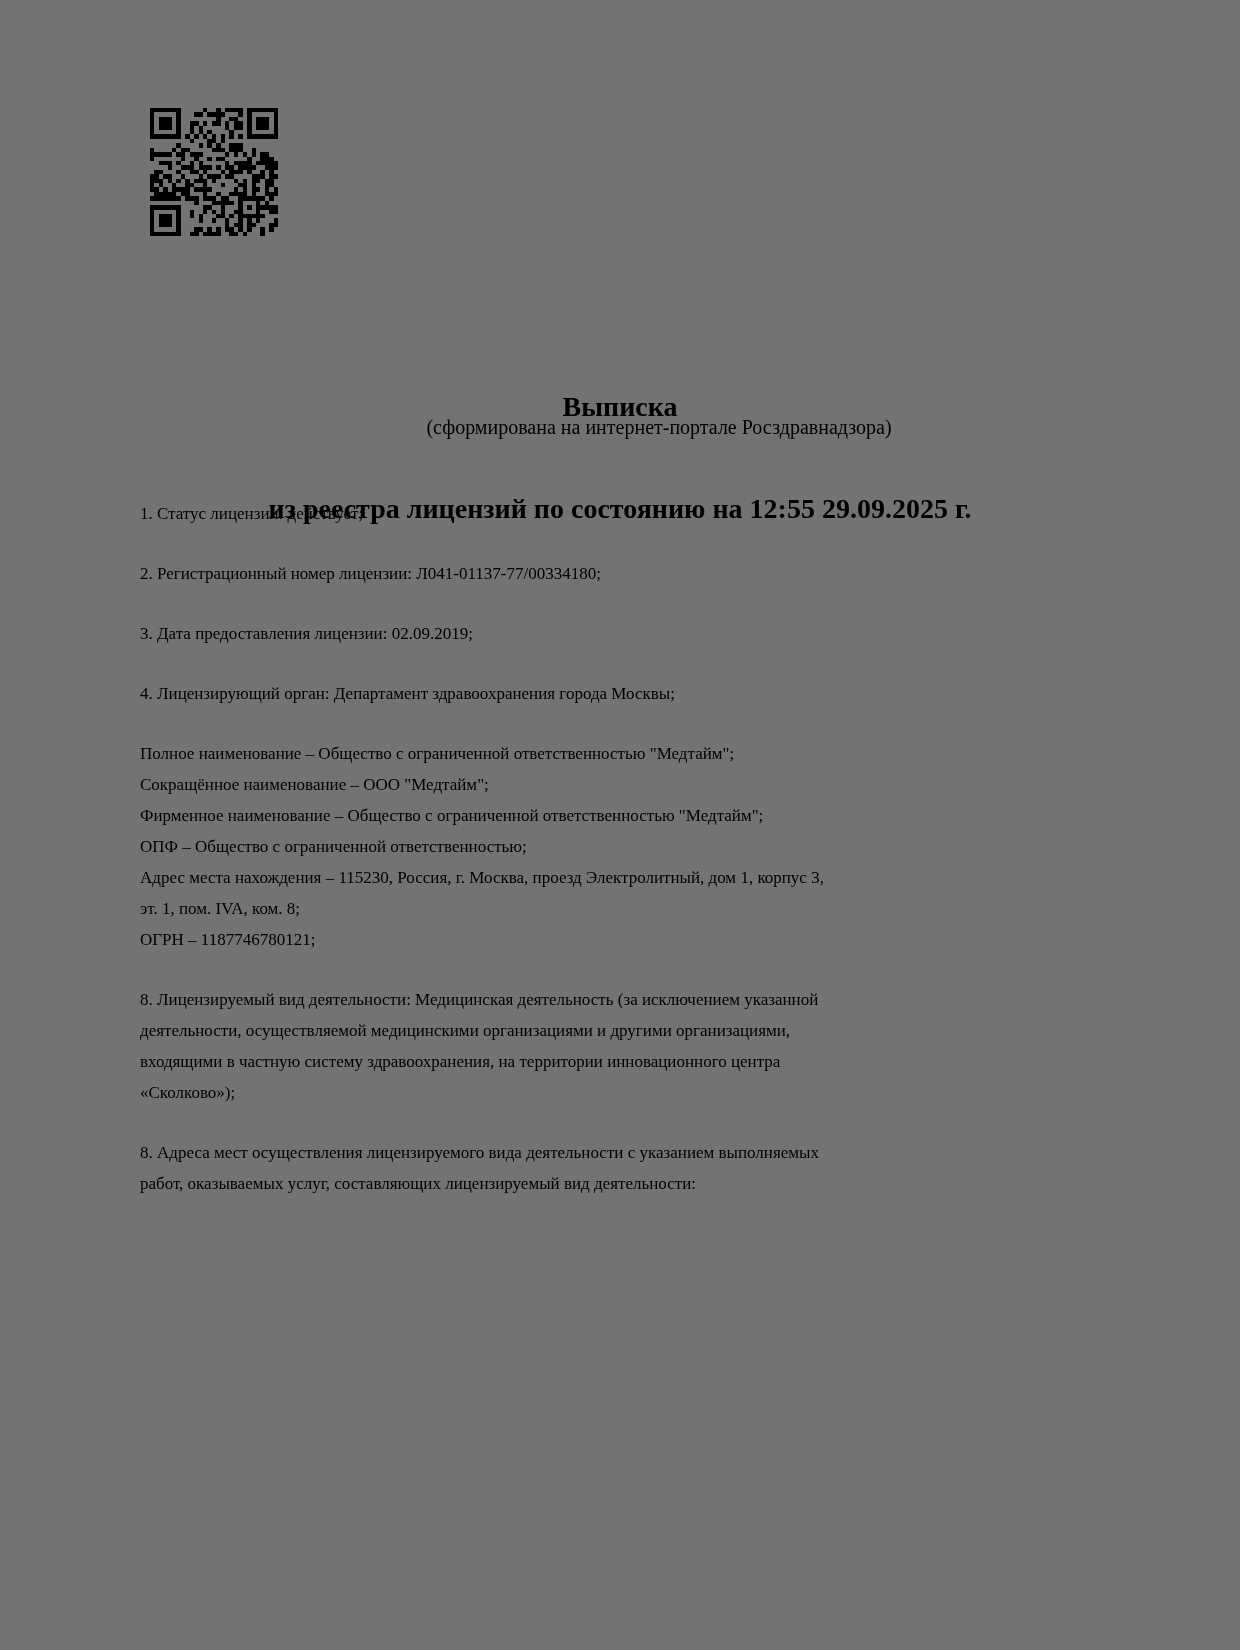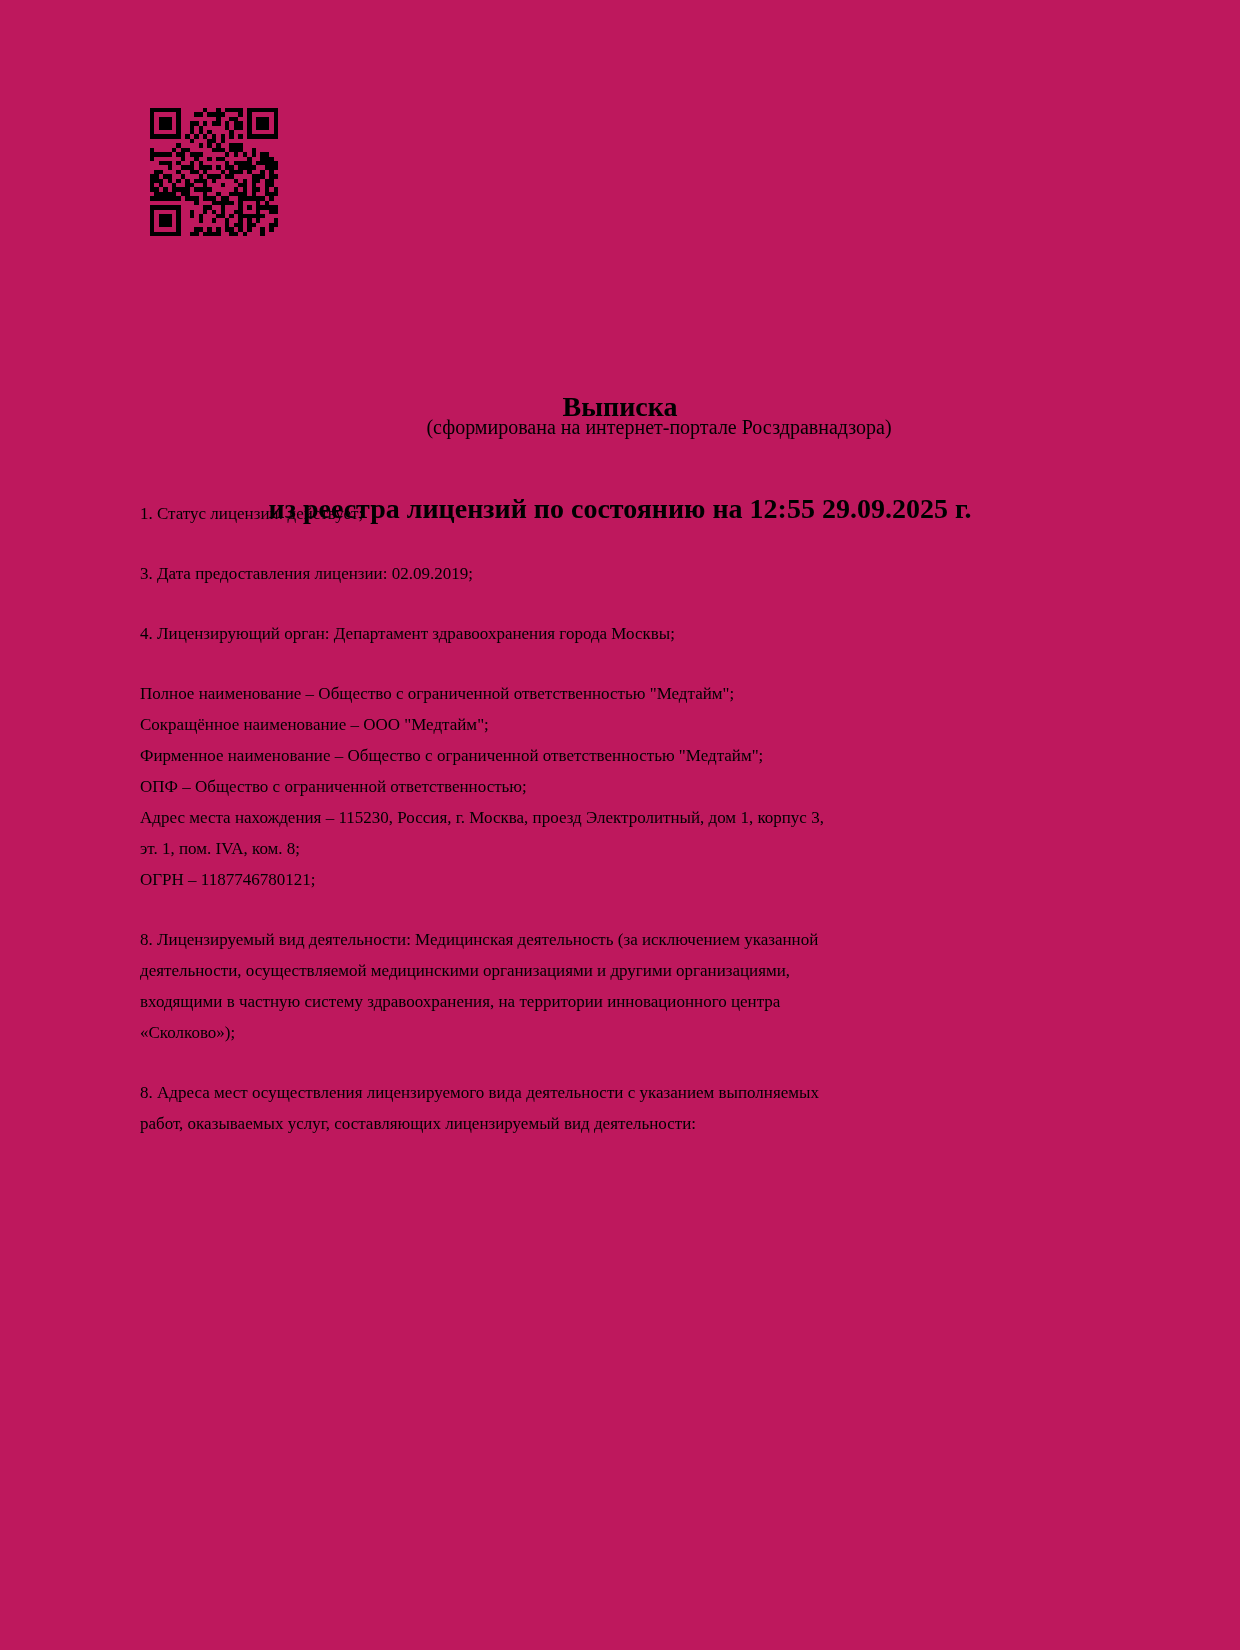--- a/index.html
+++ b/index.html
@@ -4,21 +4,21 @@
 <style>
   html, body {
     margin: 0;
     padding: 0;
     background: #ffffff;
   }
   .page {
     position: relative;
     width: 1240px;
     height: 1650px;
-    background: #be185d;
+    background: #737373;
     color: #000000;
     font-family: "Liberation Serif", "DejaVu Serif", serif;
     overflow: hidden;
   }
   .qr-wrap {
     position: absolute;
     left: 150px;
     top: 108px;
     width: 128px;
     height: 128px;
@@ -476,20 +476,21 @@
 
   <div class="title-block">
     <div>Выписка</div>
     <div>из реестра лицензий по состоянию на 12:55 29.09.2025 г.</div>
   </div>
 
   <div class="subtitle">(сформирована на интернет-портале Росздравнадзора)</div>
 
   <div class="doc-body">
     <p>1. Статус лицензии: действует;</p>
+    <p>2. Регистрационный номер лицензии: Л041-01137-77/00334180;</p>
     <p>3. Дата предоставления лицензии: 02.09.2019;</p>
     <p>4. Лицензирующий орган: Департамент здравоохранения города Москвы;</p>
     <p>Полное наименование – Общество с ограниченной ответственностью "Медтайм";
 Сокращённое наименование – ООО "Медтайм";
 Фирменное наименование – Общество с ограниченной ответственностью "Медтайм";
 ОПФ – Общество с ограниченной ответственностью;
 Адрес места нахождения – 115230, Россия, г. Москва, проезд Электролитный, дом 1, корпус 3,
 эт. 1, пом. IVA, ком. 8;
 ОГРН – 1187746780121;</p>
     <p>8. Лицензируемый вид деятельности: Медицинская деятельность (за исключением указанной

